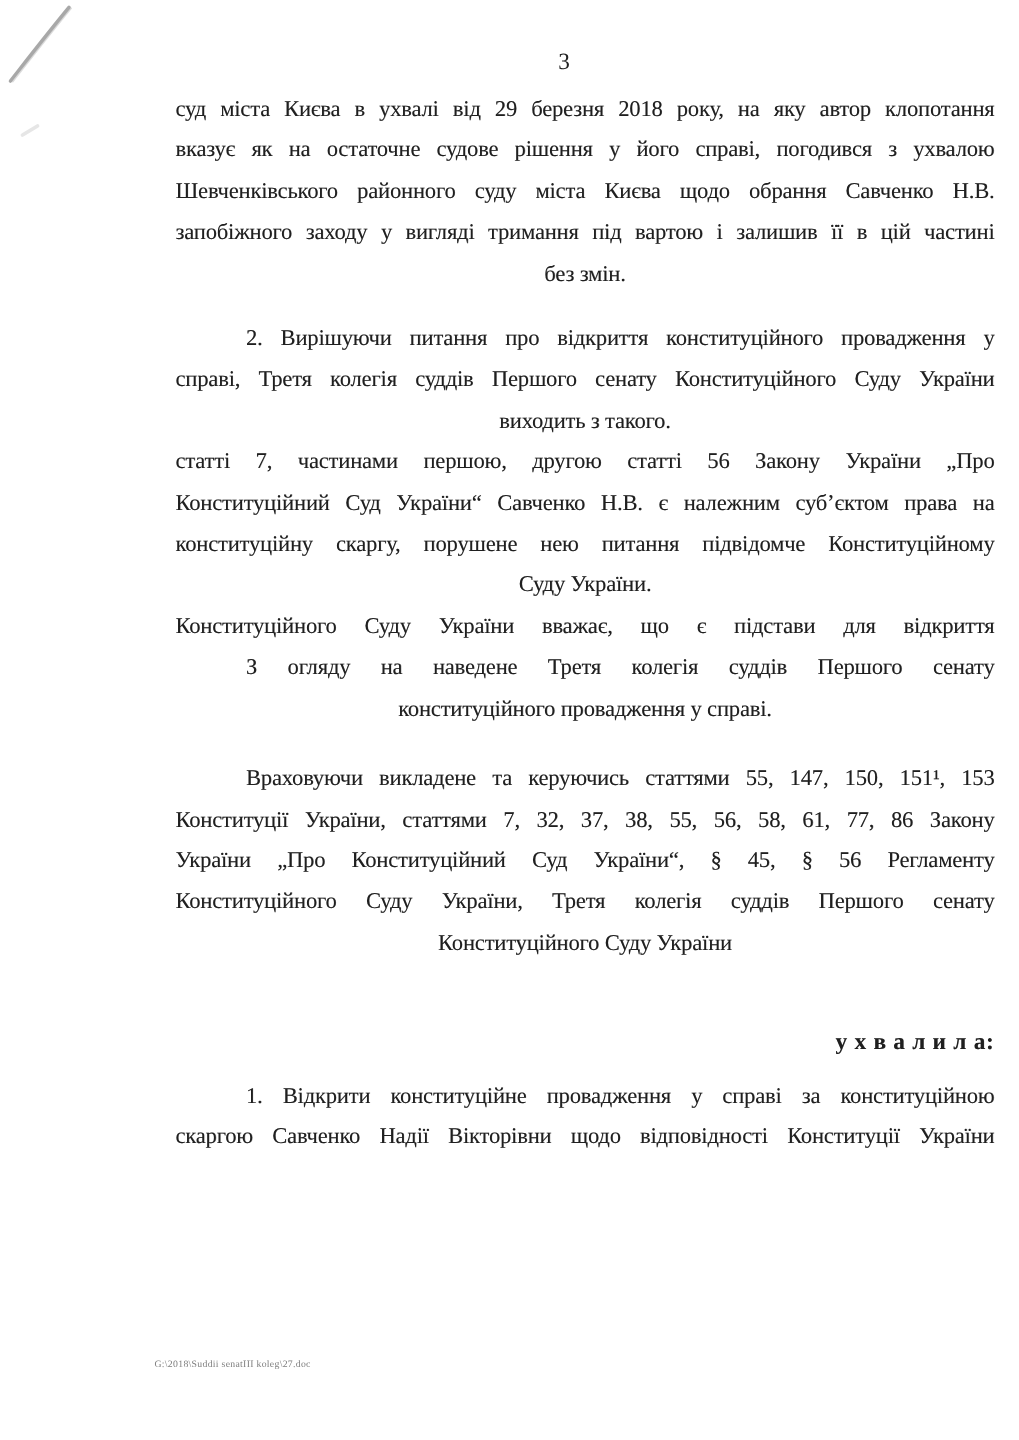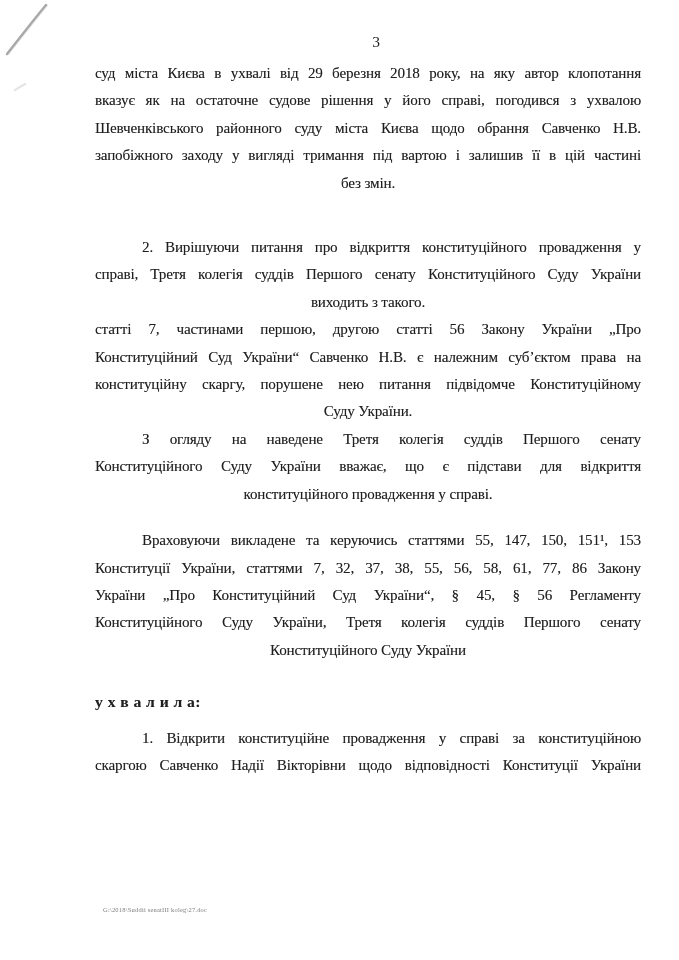--- a/index.html
+++ b/index.html
@@ -30,43 +30,43 @@
     position: absolute;
     left: 103px;
     top: 33px;
     width: 546px;
     text-align: center;
     font-size: 15.5px;
     color: #222;
   }
   .content {
     position: absolute;
-    left: 95px;
+    left: 117px;
     top: 60px;
     width: 546px;
     font-size: 15px;
     letter-spacing: -0.1px;
     color: #1f1f1f;
     text-shadow: 0.2px 0.2px 0.3px rgba(0,0,0,0.38);
   }
   .para { margin: 0; }
   .ln {
     line-height: 27.4px;
     white-space: normal;
   }
   .j  { text-align: justify; text-align-last: justify; }
   .l  { text-align: center;    text-align-last: auto; }
   .ind { padding-left: 47px; }
-  .mt-21 { margin-top: 37px; }
+  .mt-21 { margin-top: 16px; }
   .mt-19 { margin-top: 19px; }
   .decision-heading {
-    margin-top: 24px;
+    margin-top: 38px;
     margin-bottom: 9px;
     line-height: 27.4px;
-    text-align: left;
+    text-align: right;
     font-weight: bold;
     font-size: 15.5px;
     letter-spacing: 0.5px;
   }
   .footer-path {
     position: absolute;
     left: 103px;
     top: 906px;
     font-size: 6.5px;
     color: #7d7d7d;
@@ -105,22 +105,22 @@
 
     <div class="para">
       <div class="ln j">статті 7, частинами першою, другою статті 56 Закону України „Про</div>
       <div class="ln j">Конституційний Суд України“ Савченко Н.В. є належним суб’єктом права на</div>
       <div class="ln j">конституційну скаргу, порушене нею питання підвідомче Конституційному</div>
       <div class="ln l">Суду України.</div>
     </div>
 
 
     <div class="para">
+      <div class="ln j">Конституційного Суду України вважає, що є підстави для відкриття</div>
       <div class="ln j ind">З огляду на наведене Третя колегія суддів Першого сенату</div>
-      <div class="ln j">Конституційного Суду України вважає, що є підстави для відкриття</div>
       <div class="ln l">конституційного провадження у справі.</div>
     </div>
 
     <div class="para mt-19">
       <div class="ln j ind">Враховуючи викладене та керуючись статтями 55, 147, 150, 151¹, 153</div>
       <div class="ln j">Конституції України, статтями 7, 32, 37, 38, 55, 56, 58, 61, 77, 86 Закону</div>
       <div class="ln j">України „Про Конституційний Суд України“, § 45, § 56 Регламенту</div>
       <div class="ln j">Конституційного Суду України, Третя колегія суддів Першого сенату</div>
       <div class="ln l">Конституційного Суду України</div>
     </div>

